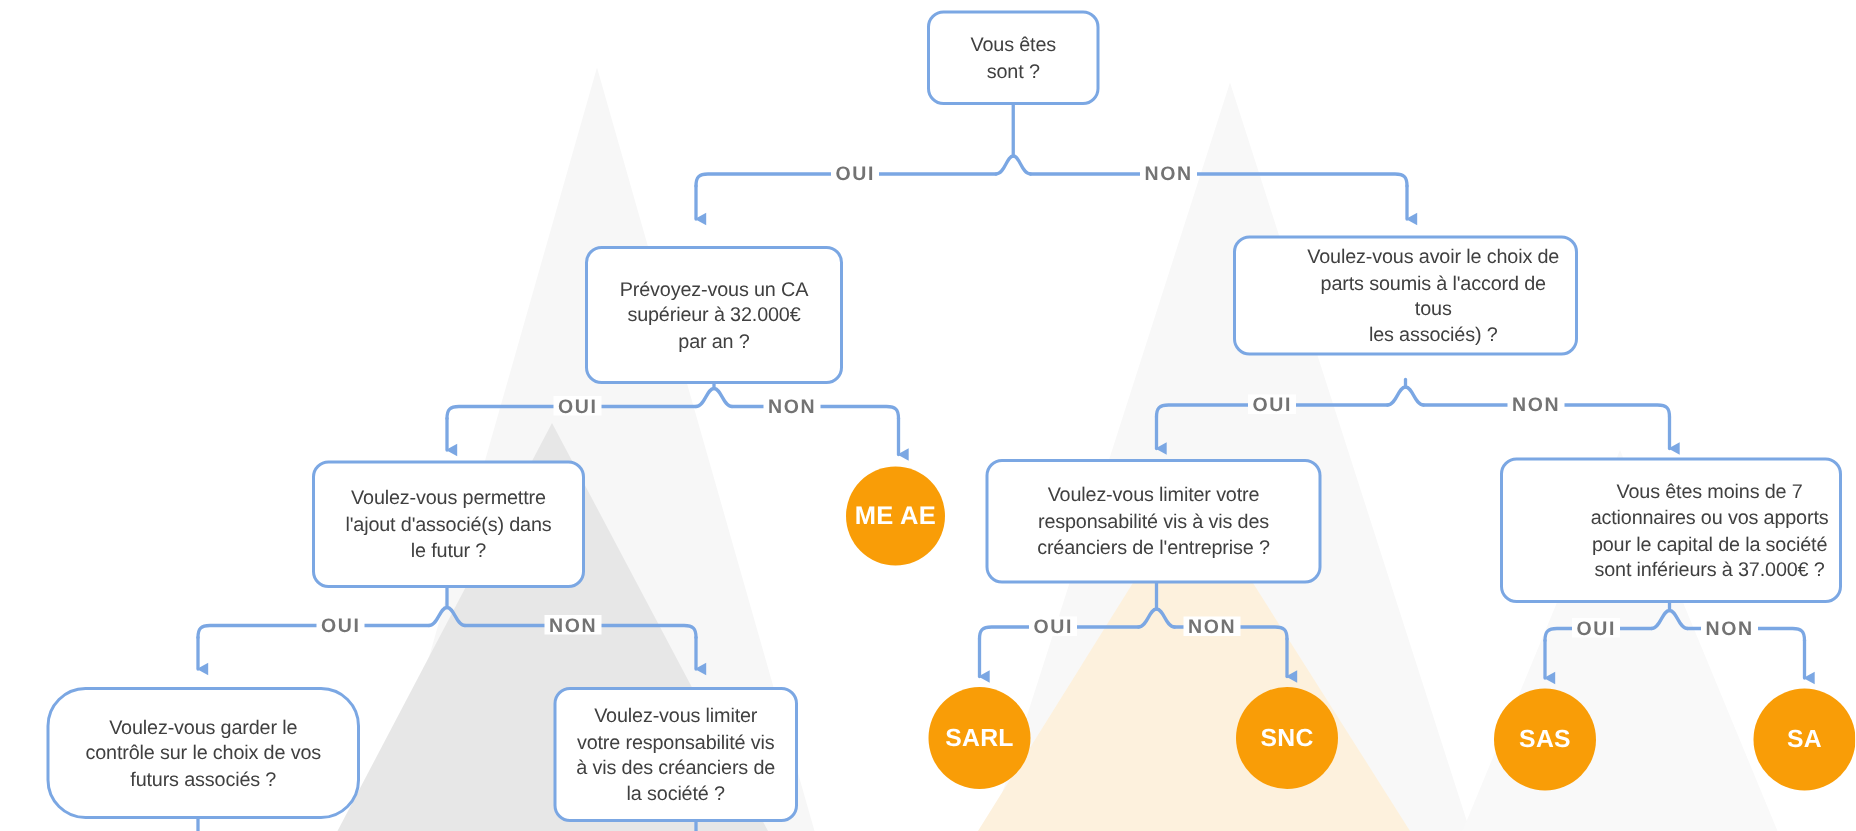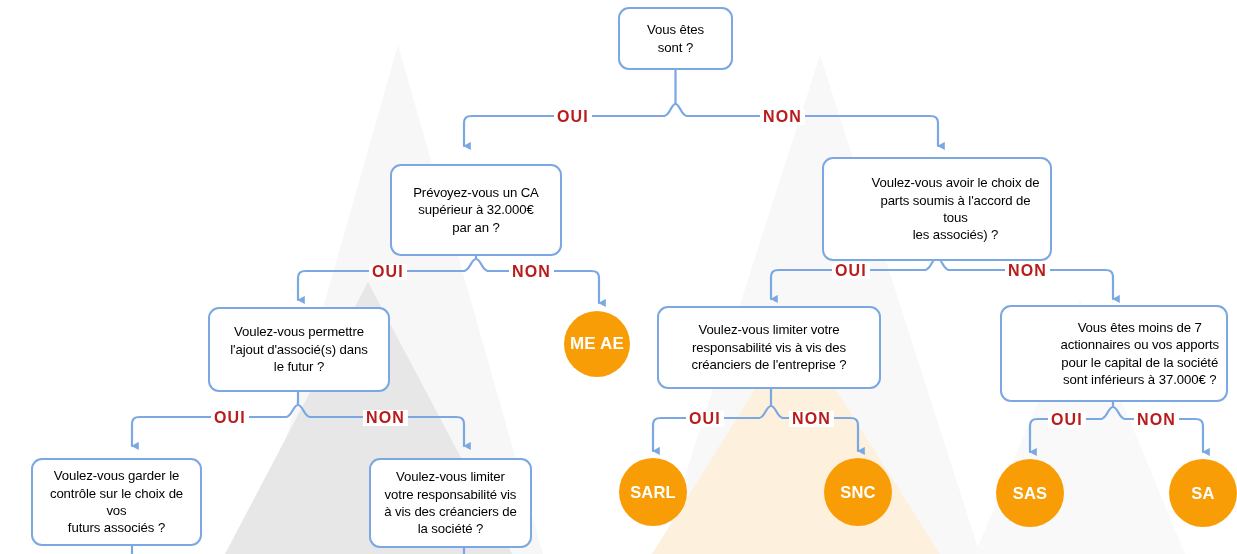--- a/index.html
+++ b/index.html
@@ -34,21 +34,21 @@
   .qbox {
     position: absolute;
     box-sizing: border-box;
     background: #ffffff;
     border: 2px solid #7ba7e3;
     border-radius: 11px;
     display: flex;
     align-items: center;
     justify-content: center;
     text-align: center;
-    color: #000000;
+    color: #404040;
     font-size: 13.2px;
     line-height: 1.32;
     padding: 4px 7px;
     letter-spacing: -0.1px;
   }
   .qbox span { display: block; }
   .result {
     position: absolute;
     box-sizing: border-box;
     background: #f99d07;
@@ -58,22 +58,22 @@
     justify-content: center;
     text-align: center;
     color: #ffffff;
     font-weight: bold;
     letter-spacing: 0.2px;
   }
   .result.wide { font-size: 16.5px; }
   .result.stack { font-size: 17px; line-height: 1.05; }
   .edge-label {
     position: absolute;
-    color: #b91c1c;
-    font-size: 16px;
+    color: #737373;
+    font-size: 13px;
     font-weight: bold;
     letter-spacing: 1.1px;
     background: #ffffff;
     padding: 0 3px;
     line-height: 1;
     white-space: nowrap;
   }
 </style>
 </head>
 <body>
@@ -153,21 +153,21 @@
     </div>
 
     <div class="qbox" style="left:390px; top:164px; width:172px; height:92px;">
       <div>
         <span>Prévoyez-vous un CA</span>
         <span>supérieur à 32.000€</span>
         <span>par an ?</span>
       </div>
     </div>
 
-    <div class="qbox" style="left:822px; top:157px; width:230px; height:104px;padding-left:44px;">
+    <div class="qbox" style="left:822px; top:157px; width:230px; height:80px;padding-left:44px;">
       <div>
         <span>Voulez-vous avoir le choix de</span>
         <span>parts soumis à l'accord de tous</span>
         <span>les associés) ?</span>
       </div>
     </div>
 
     <div class="qbox" style="left:208px; top:307px; width:182px; height:85px;">
       <div>
         <span>Voulez-vous permettre</span>
@@ -193,21 +193,21 @@
 
     <div class="qbox" style="left:1000px; top:305px; width:228px; height:97px;justify-content:flex-end;">
       <div>
         <span>Vous êtes moins de 7</span>
         <span>actionnaires ou vos apports</span>
         <span>pour le capital de la société</span>
         <span>sont inférieurs à 37.000€ ?</span>
       </div>
     </div>
 
-    <div class="qbox" style="left:31px; top:458px; width:171px; height:88px;">
+    <div class="qbox" style="left:31px; top:458px; width:209px; height:88px;border-radius:26px;">
       <div>
         <span>Voulez-vous garder le</span>
         <span>contrôle sur le choix de vos</span>
         <span>futurs associés ?</span>
       </div>
     </div>
 
     <div class="qbox" style="left:369px; top:458px; width:163px; height:90px;">
       <div>
         <span>Voulez-vous limiter</span>

